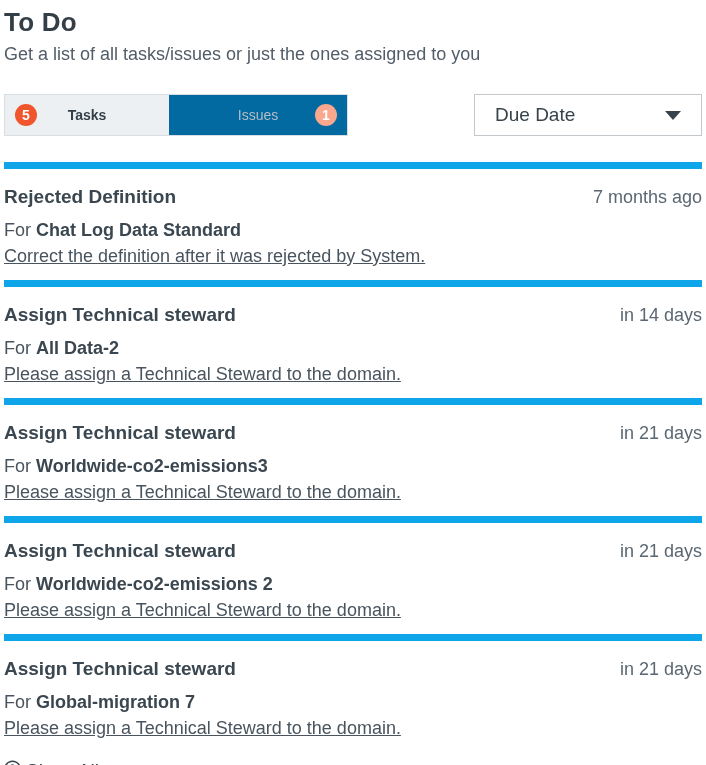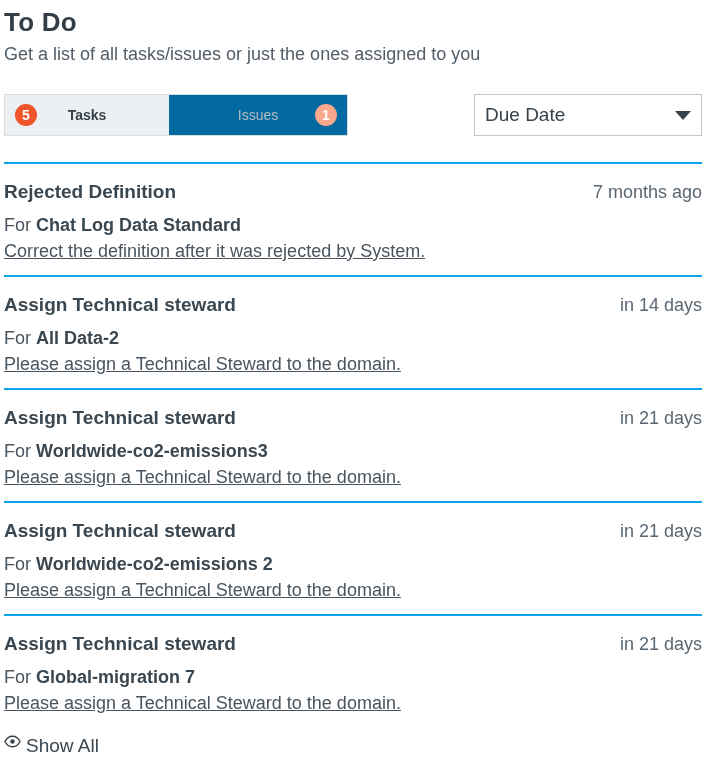--- a/index.html
+++ b/index.html
@@ -47,32 +47,32 @@
     color: #fff; font-size: 14px; font-weight: 700; flex: 0 0 auto;
   }
   .badge-tasks { background: #f0552b; }
   .badge-issues { background: #f9a78d; }
   .tab-spacer { width: 22px; flex: 0 0 auto; }
 
   .select-box {
     width: 228px; height: 42px;
     border: 1px solid #c2c8cc; background: #fff;
     display: flex; align-items: center; justify-content: space-between;
-    padding: 0 10px; cursor: pointer;
+    padding: 0 20px; cursor: pointer;
   }
   .select-label { font-size: 19px; color: #37424a; }
   .caret-down {
     width: 0; height: 0;
     border-left: 8px solid transparent; border-right: 8px solid transparent;
     border-top: 9px solid #37424a;
   }
 
   
   .task-list { margin-top: 26px; }
-  .task-item { border-top: 2px solid #0ea5e9; padding: 16px 0 12px 0; cursor: pointer; }
+  .task-item { border-top: 7px solid #0ea5e9; padding: 16px 0 12px 0; cursor: pointer; }
   .item-head { display: flex; justify-content: space-between; align-items: baseline; line-height: 24px; margin-bottom: 9px; }
   .item-title { font-size: 19px; font-weight: 700; color: #3b4750; }
   .item-due { font-size: 18px; font-weight: 400; color: #5b6772; }
   .item-for { font-size: 18px; line-height: 24px; color: #49545e; margin-bottom: 2px; }
   .item-for b { font-weight: 700; color: #3b4750; }
   .item-desc { font-size: 18px; line-height: 24px; color: #49545e; text-decoration: underline; }
 
   
   .show-all {
     margin-top: 8px; display: inline-flex; align-items: flex-start; gap: 5px;

